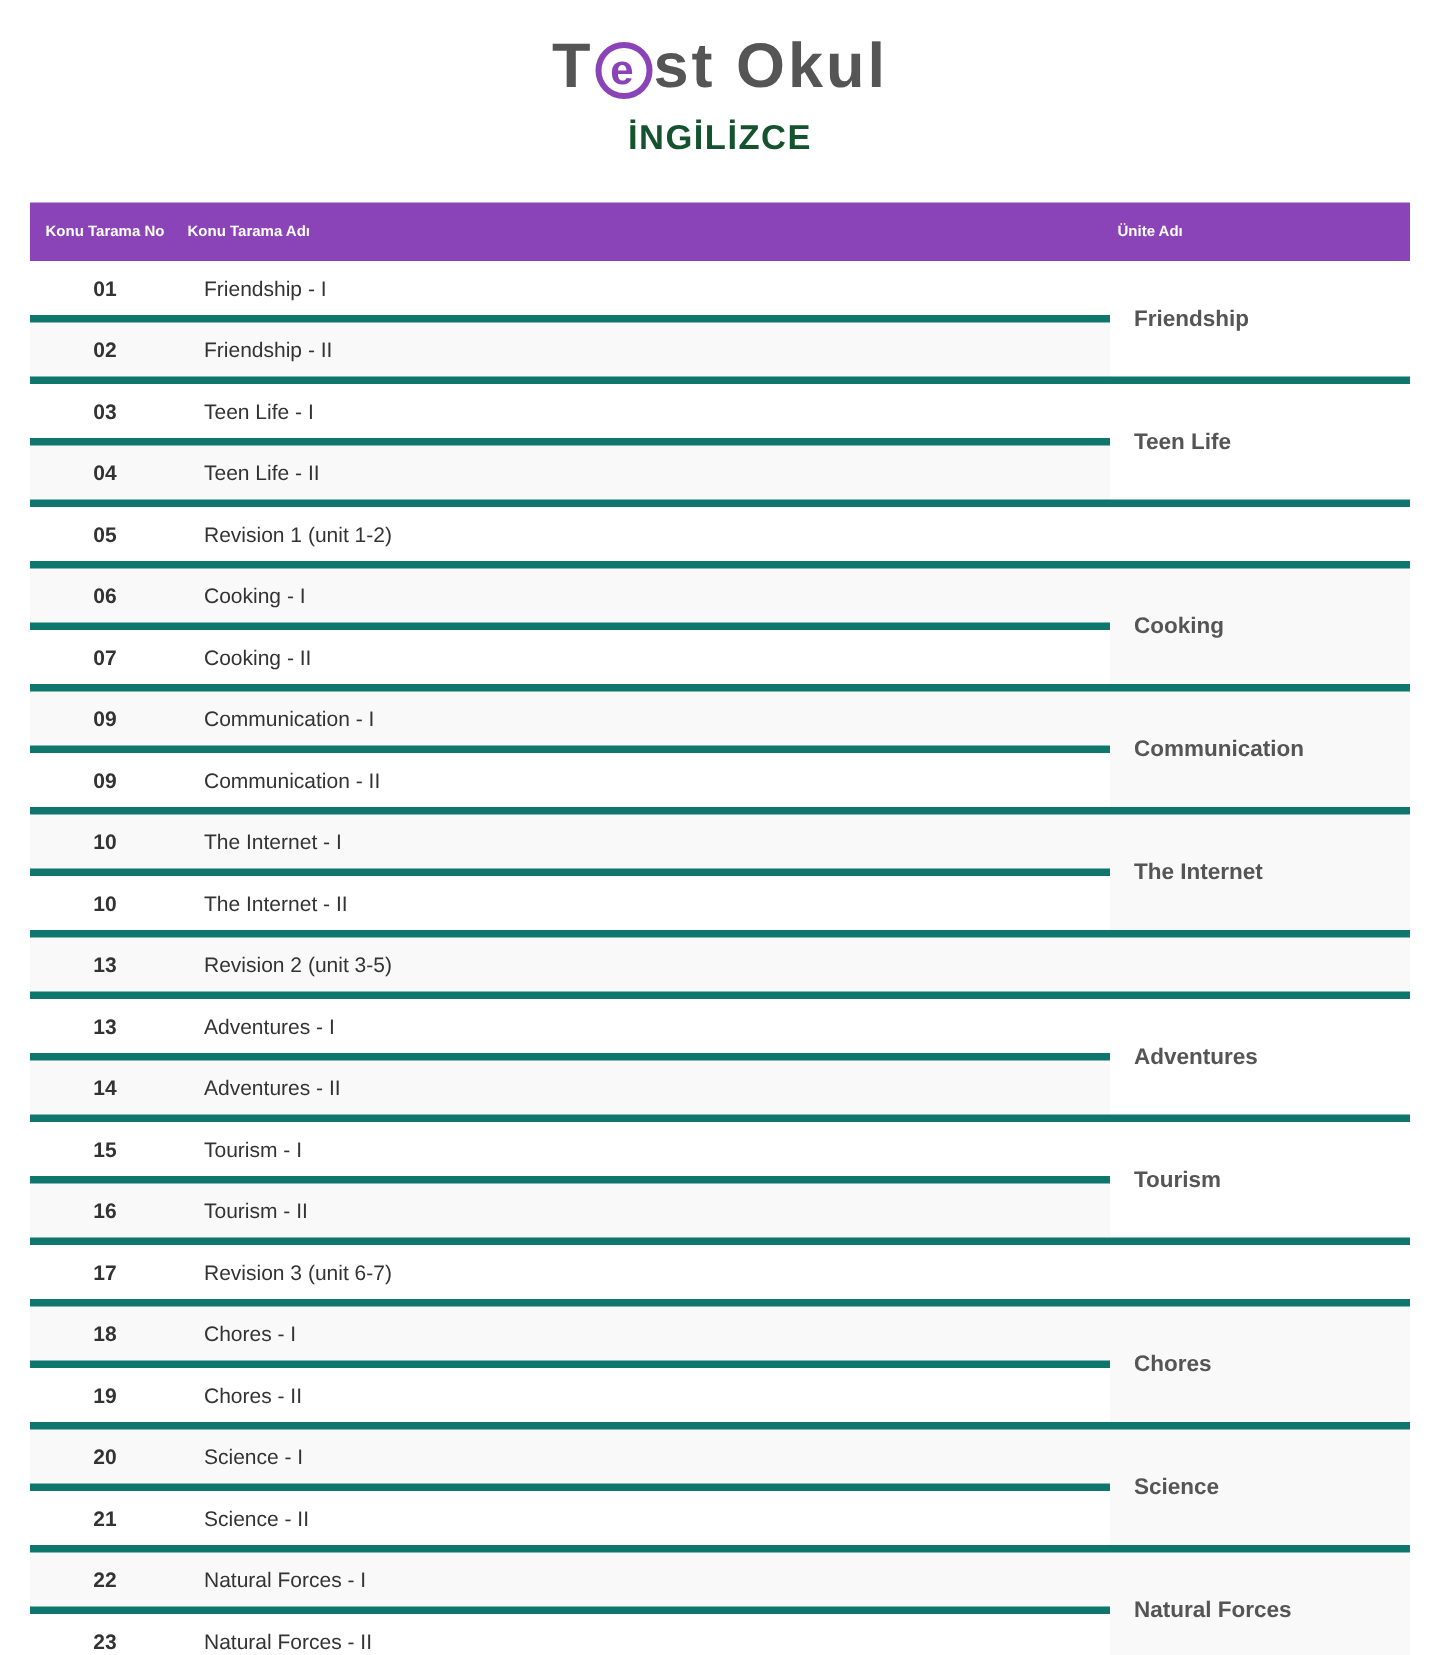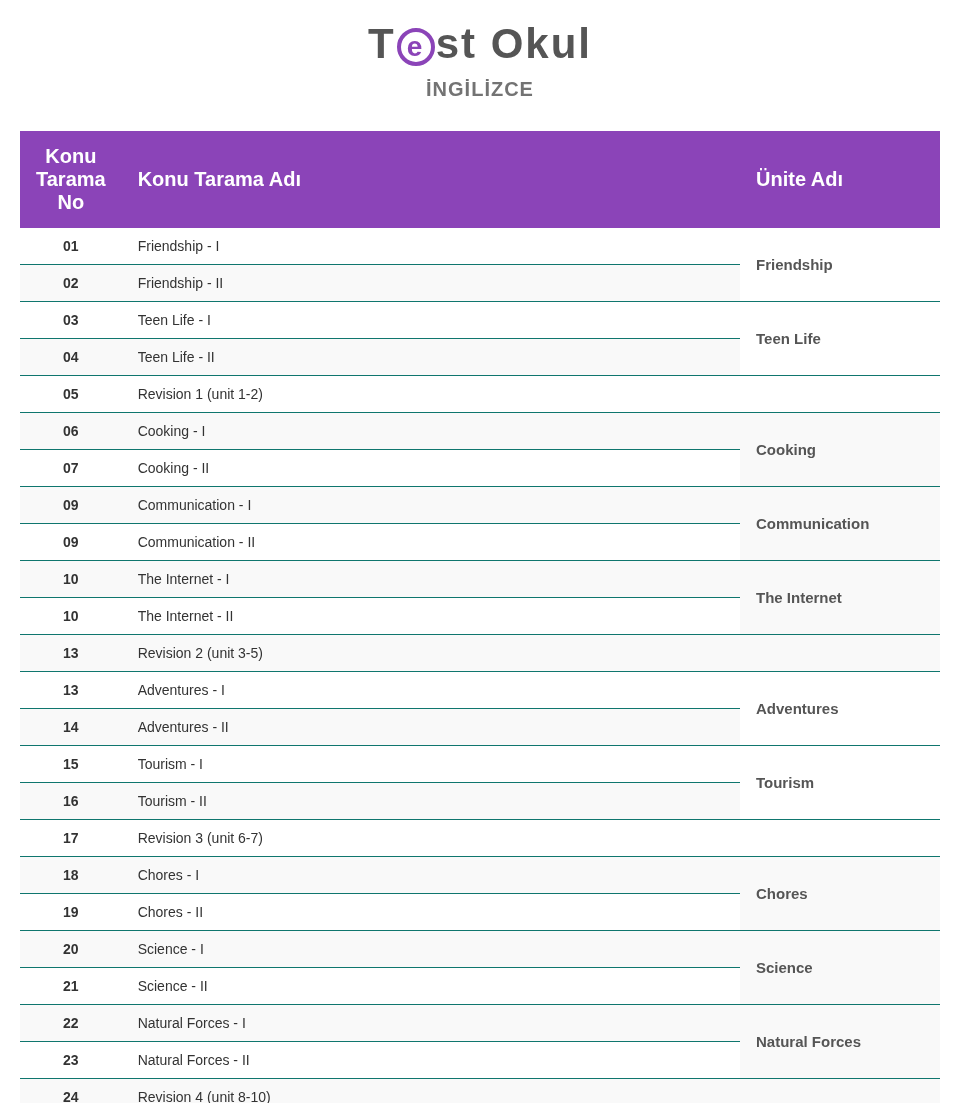--- a/index.html
+++ b/index.html
@@ -39,50 +39,50 @@
       text-align: center;
       margin-bottom: 30px;
     }
     .page-title .main-title {
       font-size: 18px;
       font-weight: bold;
       color: #8b44b8;
       letter-spacing: 1px;
     }
     .page-title .sub-title {
-      font-size: 20px;
-      font-weight: bold;
-      color: #737373;
+      font-size: 23px;
+      font-weight: bold;
+      color: #14532d;
       letter-spacing: 1px;
     }
     .main-table {
       width: 100%;
       border-collapse: collapse;
     }
     .main-table thead tr {
       background-color: #8b44b8;
       color: #fff;
     }
     .main-table thead th {
-      padding: 14px 16px;
-      font-size: 20px;
+      padding: 14px 5px;
+      font-size: 10px;
       font-weight: bold;
       text-align: left;
       margin-top: 12px;
     }
     .main-table thead th:first-child {
       width: 100px;
       text-align: center;
     }
     .main-table thead th:last-child {
       width: 200px;
       text-align: left;
     }
     .main-table tbody tr {
-      border-bottom: 1px solid #0f766e;
+      border-bottom: 5px solid #0f766e;
     }
     .main-table tbody tr:nth-child(even) {
       background-color: #f9f9f9;
     }
     .main-table tbody td {
       padding: 10px 16px;
       font-size: 14px;
       color: #333;
     }
     .main-table tbody td.num-col {

